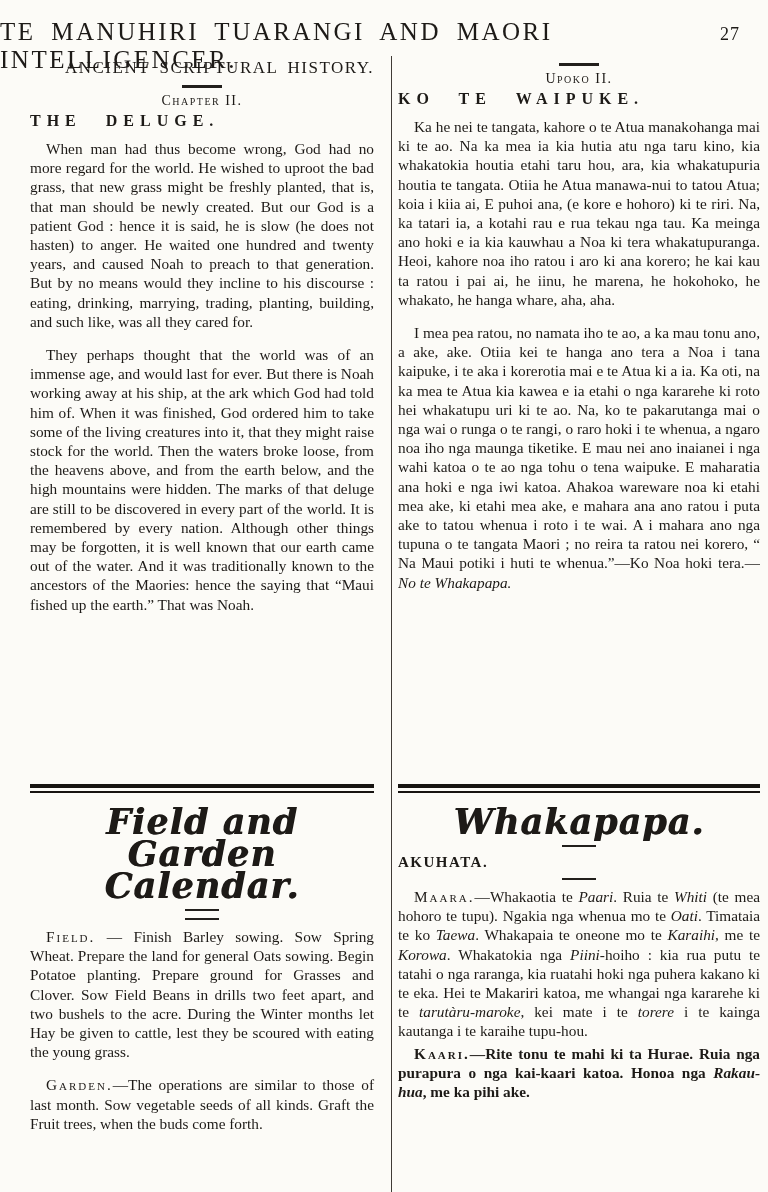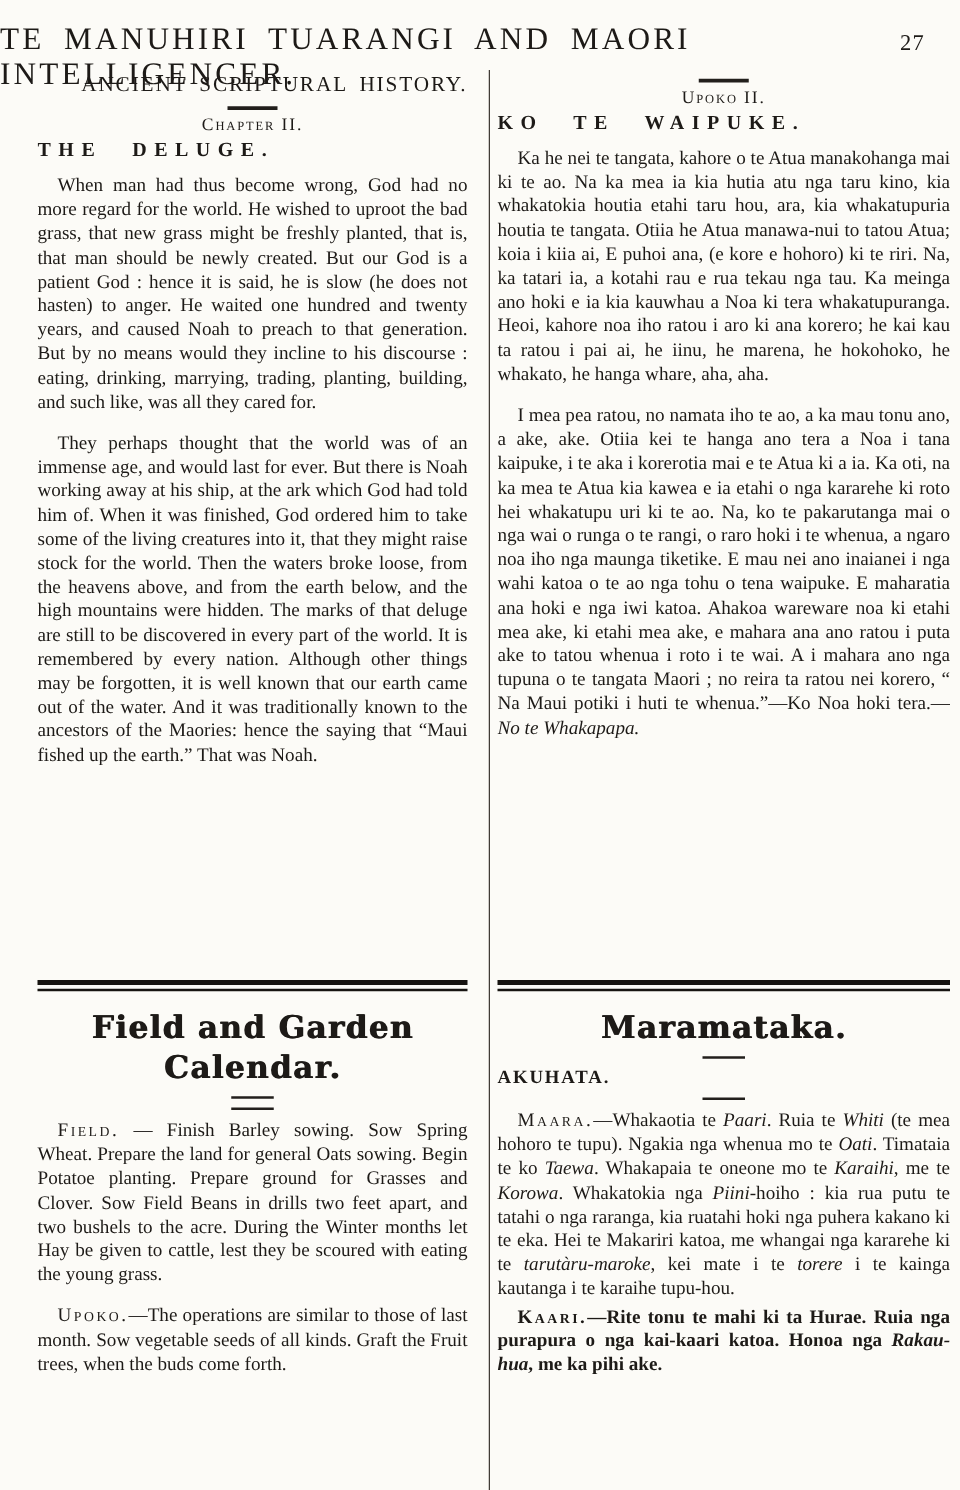--- a/index.html
+++ b/index.html
@@ -63,23 +63,24 @@
   .gap-sm { margin-top:3px;font-weight:bold; }
 
   .double-rule {
     height:3px;
     border-top:4px solid #171411;
     border-bottom:2px solid #171411;
   }
   .blackletter {
     margin:13px 0 0; text-align:center;
     font-family:"DejaVu Serif",serif;
-    font-size:25px; font-weight:bold;
+    font-size:35px; font-weight:bold;
     letter-spacing:1px; line-height:32px;
     text-shadow:0.7px 0 0 currentColor;
+    font-style:italic;
   }
   .month {
     margin:6px 0 0; 
     font-size:15px; font-weight:bold; letter-spacing:1.5px;
   }
   .it   { font-style:italic; }
   .lead { font-variant:small-caps; letter-spacing:2px; }
 </style>
 </head>
 <body>
@@ -104,35 +105,35 @@
         <p class="body-para">When man had thus become wrong, God had no more regard for the world.  He wished to uproot the bad grass, that new grass might be freshly planted, that is, that man should be newly created.  But our God is a patient God : hence it is said, he is slow (he does not hasten) to anger.  He waited one hundred and twenty years, and caused Noah to preach to that generation.  But by no means would they incline to his discourse :  eating, drinking, marrying, trading, planting, building, and such like, was all they cared for.</p>
         <p class="body-para gap">They perhaps thought that the world was of an immense age, and would last for ever. But there is Noah working away at his ship, at the ark which God had told him of. When it was finished, God ordered him to take some of the living creatures into it, that they might raise stock for the world. Then the waters broke loose, from the heavens above, and from the earth below, and the high mountains were hidden.  The marks of that deluge are still to be discovered in every part of the world.  It is remembered by every nation.  Although other things may be forgotten, it is well known that our earth came out of the water. And it was traditionally known to the ancestors of the Maories: hence the saying that “Maui fished up the earth.”  That was Noah.</p>
       </div>
 
       <div class="double-rule"></div>
 
       <h2 class="blackletter">Field and Garden Calendar.</h2>
       <div class="short-rule thin"></div>
       <div class="short-rule thin"></div>
       <p class="body-para"><span class="lead">Field.</span><span> — Finish Barley sowing.  Sow Spring Wheat.  Prepare the land for general Oats sowing.  Begin Potatoe planting. Prepare ground for Grasses and Clover. Sow Field Beans in drills two feet apart, and two bushels to the acre.  During the Winter months let Hay be given to cattle, lest they be scoured with eating the young grass.</span></p>
-      <p class="body-para gap"><span class="lead">Upoko.</span><span>—The operations are similar to those of last month.  Sow vegetable seeds of all kinds.  Graft the Fruit trees, when the buds come forth.</span></p>
+      <p class="body-para gap"><span class="lead">Garden.</span><span>—The operations are similar to those of last month.  Sow vegetable seeds of all kinds.  Graft the Fruit trees, when the buds come forth.</span></p>
     </section>
 
     <section class="col col-right">
       <div class="row1">
         <div class="short-rule"></div>
         <h3 class="chapter">Upoko II.</h3>
         <h4 class="subtitle">KO TE WAIPUKE.</h4>
         <p class="body-para">Ka he nei te tangata, kahore o te Atua manakohanga mai ki te ao.  Na ka mea ia kia hutia atu nga taru kino, kia whakatokia houtia etahi taru hou, ara, kia whakatupuria houtia te tangata.  Otiia he Atua manawa-nui to tatou Atua; koia i kiia ai, E puhoi ana, (e kore e hohoro) ki te riri.  Na, ka tatari ia, a kotahi rau e rua tekau nga tau. Ka meinga ano hoki e ia kia kauwhau a Noa ki tera whakatupuranga.  Heoi, kahore noa iho ratou i aro ki ana korero; he kai kau ta ratou i pai ai, he iinu, he marena, he hokohoko, he whakato, he hanga whare, aha, aha.</p>
         <p class="body-para gap"><span>I mea pea ratou, no namata iho te ao, a ka mau tonu ano, a ake, ake.  Otiia kei te hanga ano tera a Noa i tana kaipuke, i te aka i korerotia mai e te Atua ki a ia.  Ka oti, na ka mea te Atua kia kawea e ia etahi o nga kararehe ki roto hei whakatupu uri ki te ao.  Na, ko te pakarutanga mai o nga wai o runga o te rangi, o raro hoki i te whenua, a ngaro noa iho nga maunga tiketike.  E mau nei ano inaianei i nga wahi katoa o te ao nga tohu o tena waipuke.  E maharatia ana hoki e nga iwi katoa.  Ahakoa wareware noa ki etahi mea ake, ki etahi mea ake, e mahara ana ano ratou i puta ake to tatou whenua i roto i te wai.  A i mahara ano nga tupuna o te tangata Maori ; no reira ta ratou nei korero, “ Na Maui potiki i huti te whenua.”—Ko Noa hoki tera.—</span><span class="it">No te Whakapapa.</span></p>
       </div>
 
       <div class="double-rule"></div>
 
-      <h2 class="blackletter">Maramataka.</h2>
+      <h2 class="blackletter">Whakapapa.</h2>
       <div class="short-rule thin"></div>
       <h3 class="month">AKUHATA.</h3>
       <div class="short-rule thin"></div>
       <p class="body-para"><span class="lead">Maara.</span><span>—Whakaotia te </span><span class="it">Paari</span><span>.  Ruia te </span><span class="it">Whiti</span><span> (te mea hohoro te tupu).  Ngakia nga whenua mo te </span><span class="it">Oati</span><span>.  Timataia te ko </span><span class="it">Taewa</span><span>.  Whakapaia te oneone mo te </span><span class="it">Karaihi</span><span>, me te </span><span class="it">Korowa</span><span>.  Whakatokia nga </span><span class="it">Piini</span><span>-hoiho : kia rua putu te tatahi o nga raranga, kia ruatahi hoki nga puhera kakano ki te eka.  Hei te Makariri katoa, me whangai nga kararehe ki te </span><span class="it">tarutàru-maroke</span><span>, kei mate i te </span><span class="it">torere</span><span> i te kainga kautanga i te karaihe tupu-hou.</span></p>
       <p class="body-para gap-sm"><span class="lead">Kaari.</span><span>—Rite tonu te mahi ki ta Hurae. Ruia nga purapura o  nga kai-kaari katoa. Honoa nga </span><span class="it">Rakau-hua</span><span>, me ka pihi ake.</span></p>
     </section>
 
   </div>
 </div>
 

